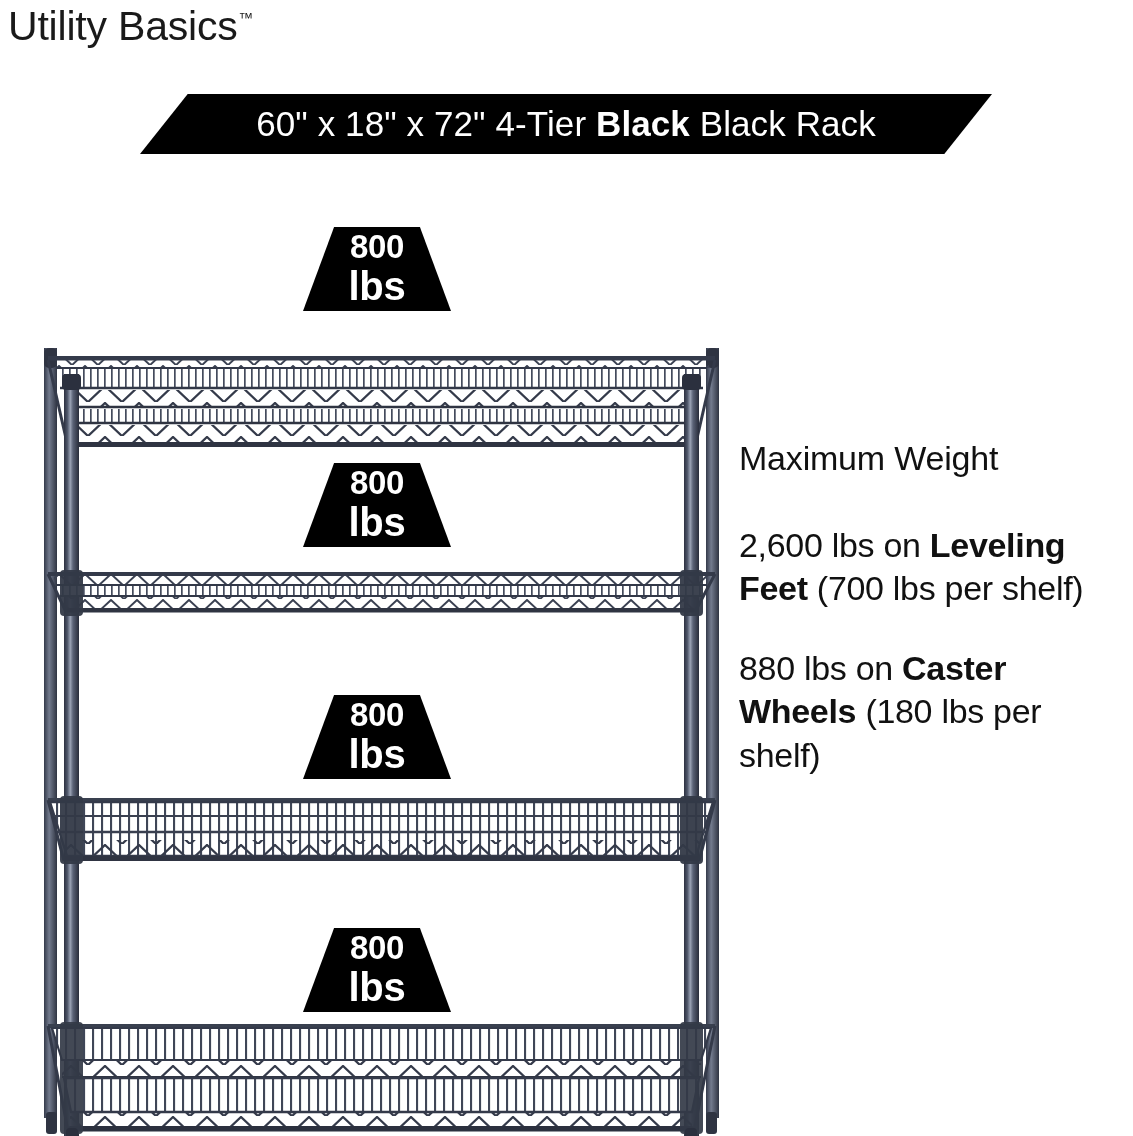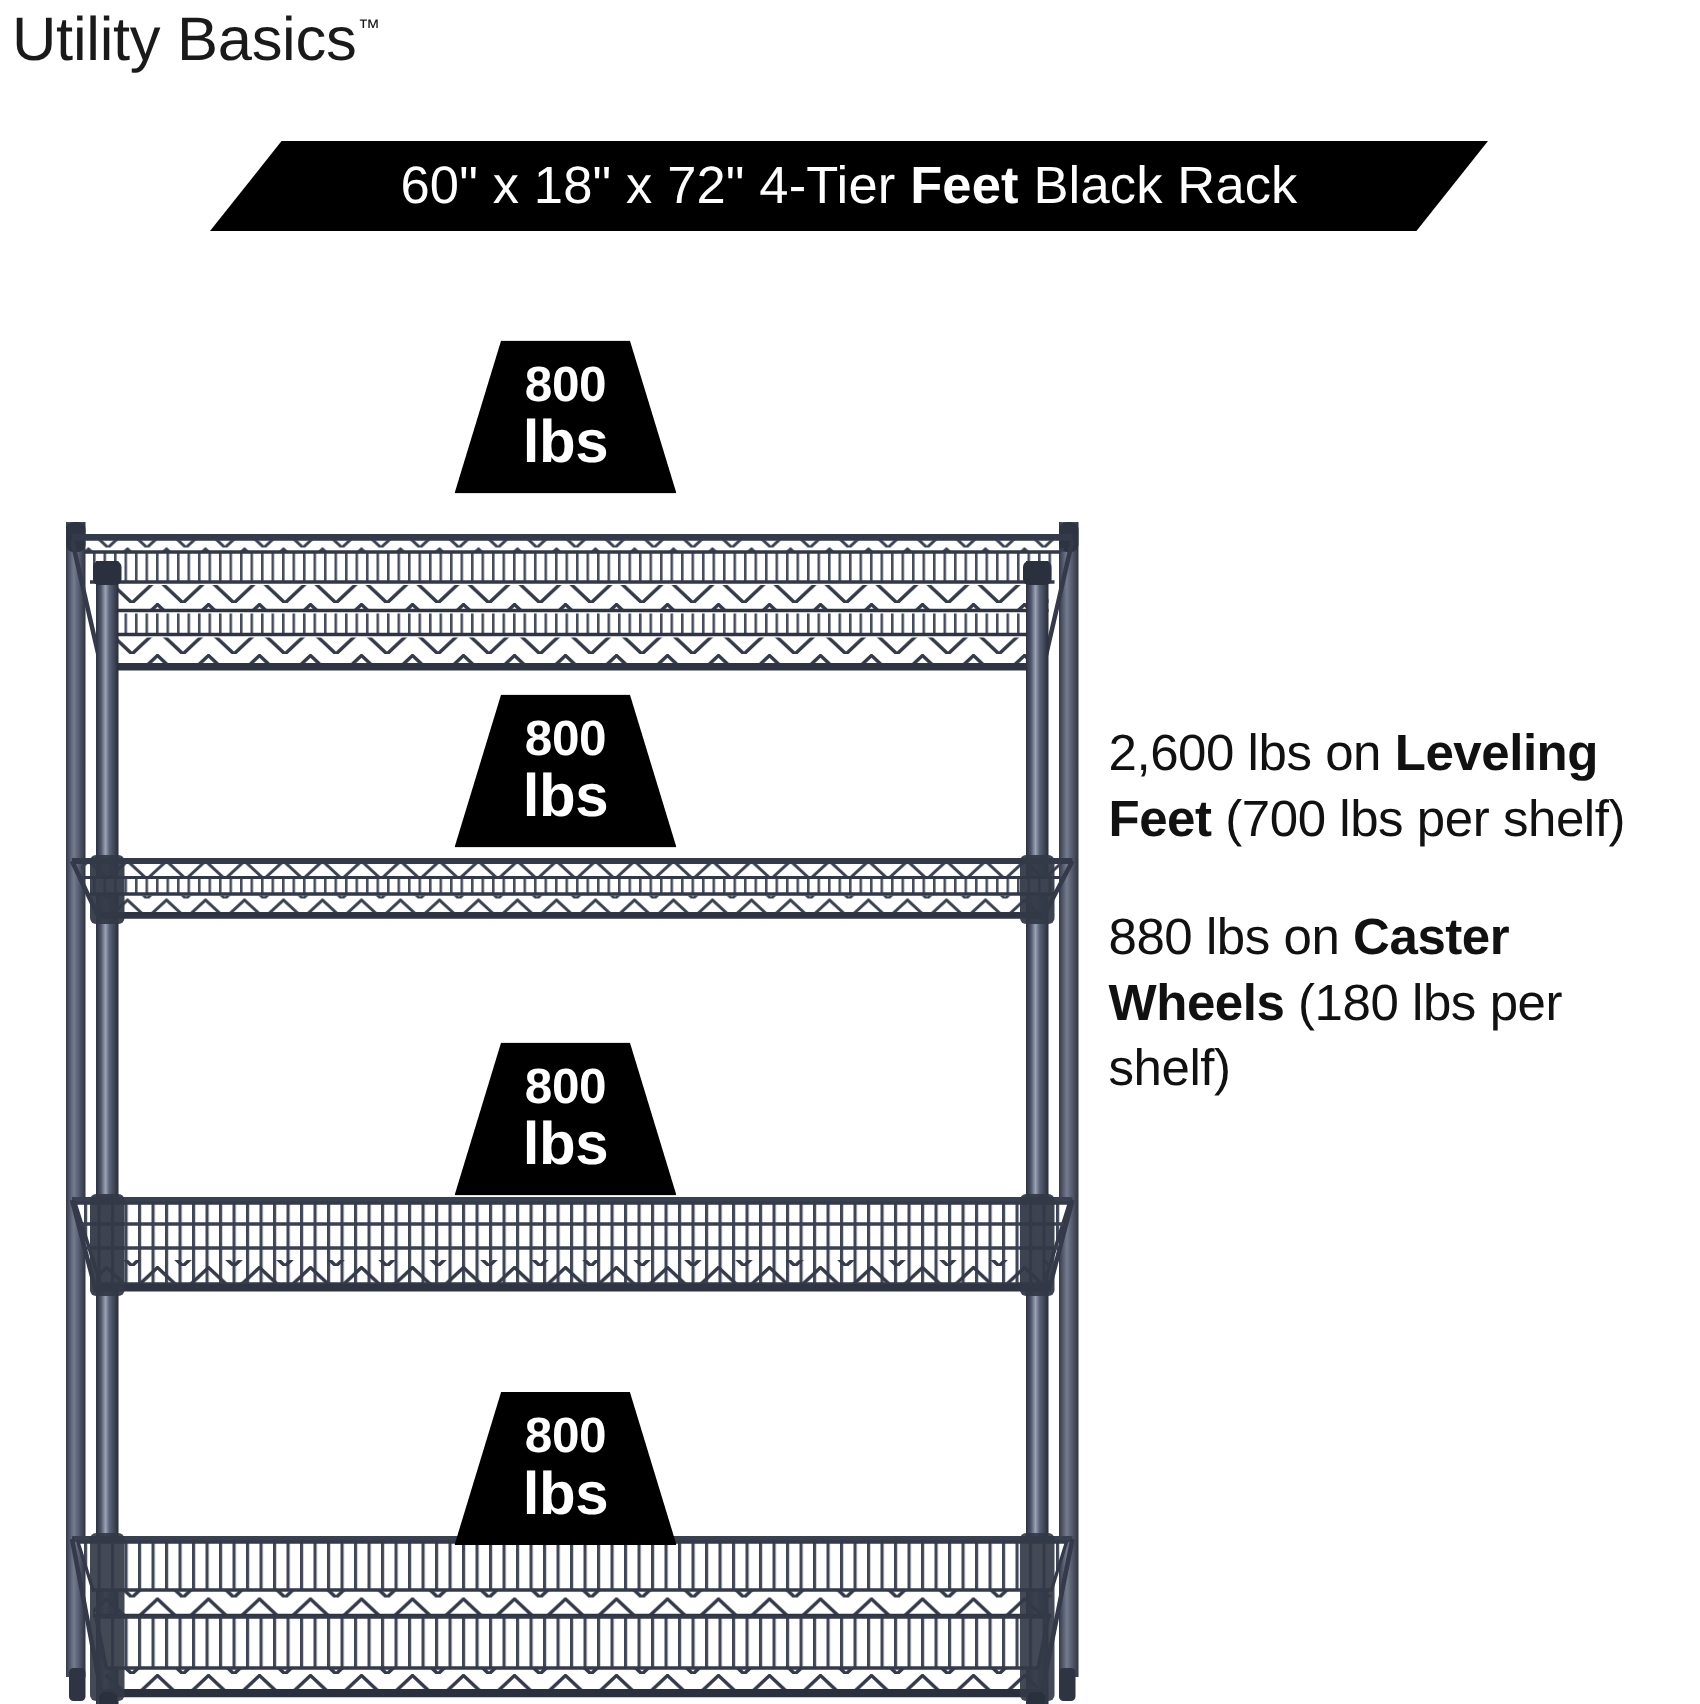--- a/index.html
+++ b/index.html
@@ -71,21 +71,21 @@
     top: 300px;
     width: 720px;
     height: 836px;
   }
   #rack-svg { display: block; width: 720px; height: 836px; }
 
   
   .badge {
     position: absolute;
     width: 148px;
-    height: 102px;
+    height: 84px;
     background: #000000;
     -webkit-clip-path: polygon(21% 0, 79% 0, 100% 100%, 0 100%);
     clip-path: polygon(21% 0, 79% 0, 100% 100%, 0 100%);
     display: flex;
     flex-direction: column;
     align-items: center;
     justify-content: center;
     color: #ffffff;
     font-weight: 700;
     line-height: 1.04;
@@ -123,21 +123,21 @@
   #copy .gap-2 { height: 36px; }
 </style>
 </head>
 <body>
 
 <div id="page">
 
   <div id="brand"><span>Utility Basics</span><span class="tm">™</span></div>
 
   <div id="banner">
-    <div id="banner-text"><span>60" x 18" x 72" 4-Tier </span><b>Feet</b><span> Black Rack</span></div>
+    <div id="banner-text"><span>60" x 18" x 72" 4-Tier </span><b>Black</b><span> Black Rack</span></div>
   </div>
 
   <div id="rack-wrap">
     <svg id="rack-svg" viewBox="0 0 720 836" xmlns="http://www.w3.org/2000/svg">
       <defs>
         <linearGradient id="postGrad" x1="0" y1="0" x2="1" y2="0">
           <stop offset="0%" stop-color="#2c3040"></stop>
           <stop offset="22%" stop-color="#4d5568"></stop>
           <stop offset="42%" stop-color="#9aa2b4"></stop>
           <stop offset="60%" stop-color="#5a6276"></stop>
@@ -279,20 +279,21 @@
     <span class="b-num">800</span>
     <span class="b-unit">lbs</span>
   </div>
   <div class="badge" id="badge-4">
     <span class="b-num">800</span>
     <span class="b-unit">lbs</span>
   </div>
 
   <div id="copy">
     <div class="heading">
+      <div>Maximum Weight</div>
     </div>
 
     <div class="gap-1"></div>
 
     <div class="para"><span>2,600 lbs on </span><b>Leveling Feet</b><span> (700 lbs per shelf)</span></div>
 
     <div class="gap-2"></div>
 
     <div class="para"><span>880 lbs on </span><b>Caster Wheels</b><span> (180 lbs per shelf)</span></div>
   </div>

